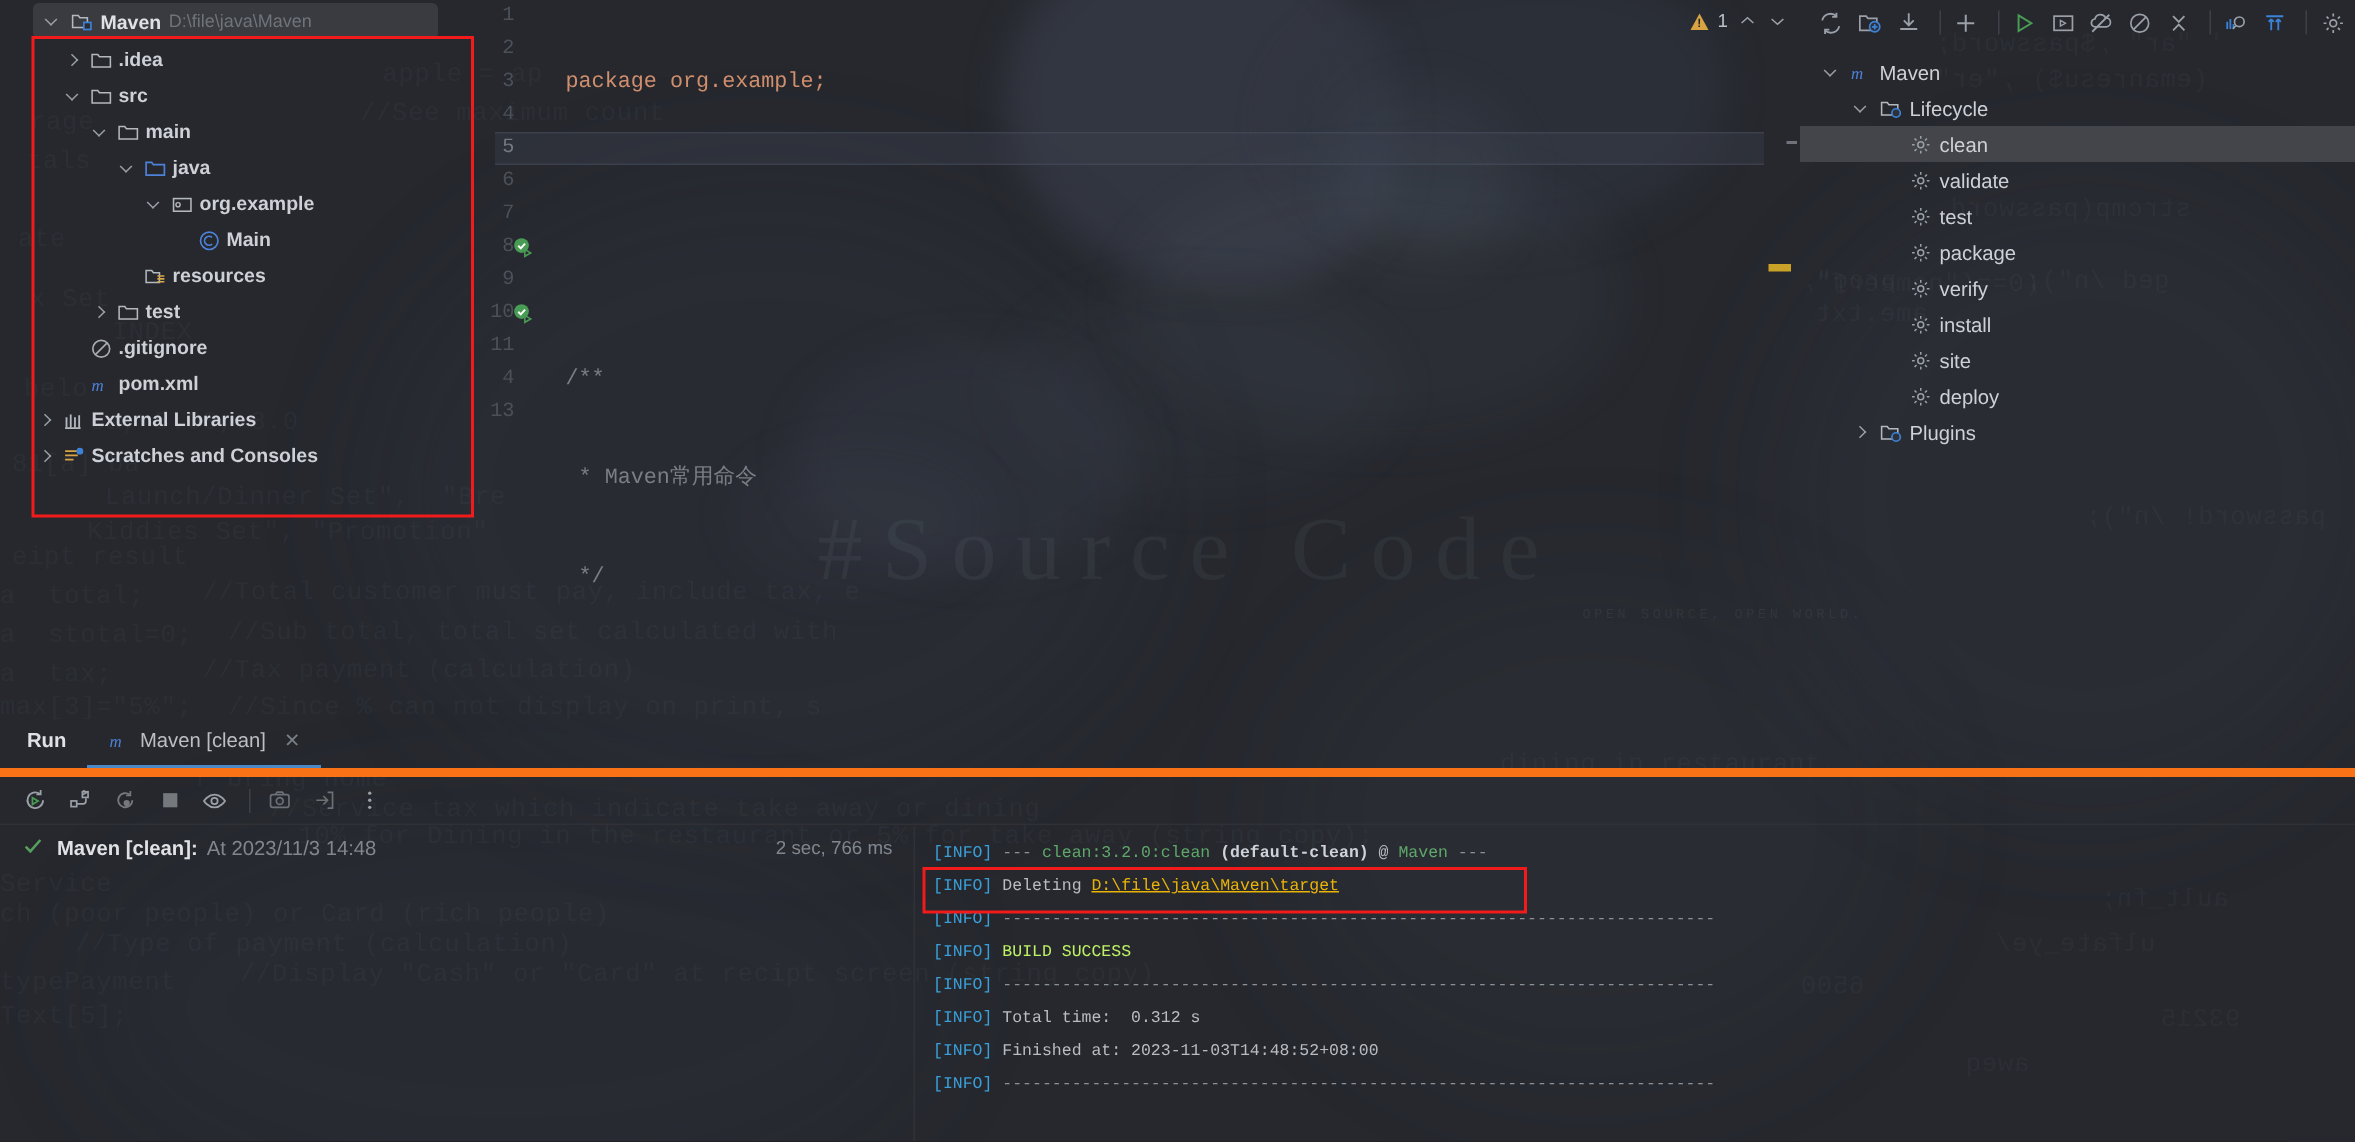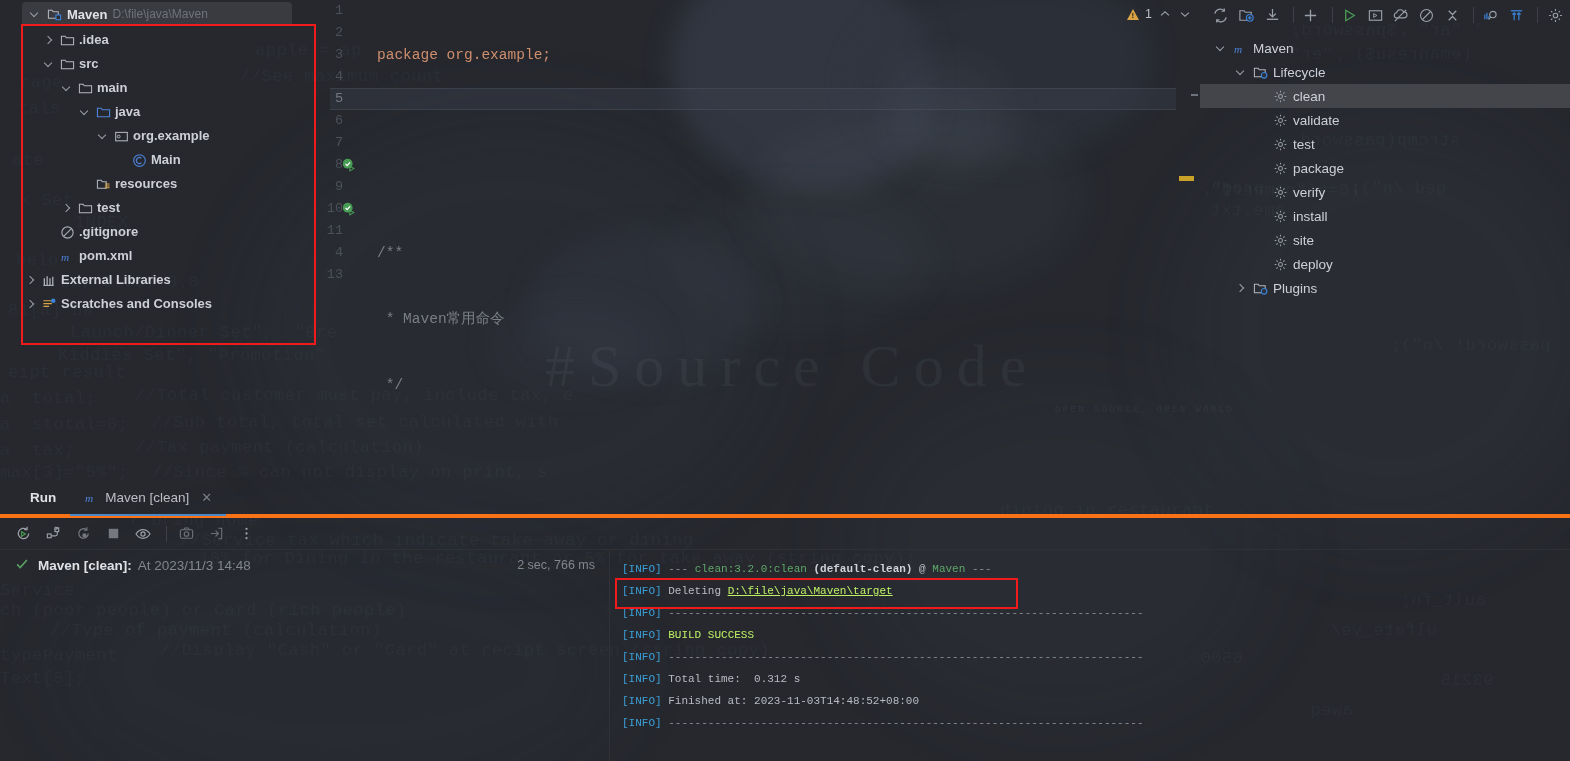--- a/index.html
+++ b/index.html
@@ -211,23 +211,23 @@
     height: 24px; white-space: nowrap; color: #cdd0d6;
   }
   .mnode.sel { background: #43454a; }
 
   
   #run-panel {
     position: absolute; left: 0; bottom: 0; width: 1570px; height: 281px;
     z-index: 6;
   }
   .rp-tabs {
-    height: 38px; display: flex; align-items: center; gap: 0;
-    padding-left: 16px;
-    border-bottom: 4px solid #f97316;
+    height: 38px; display: flex; align-items: flex-end; gap: 0;
+    padding-left: 4px;
+    border-bottom: 6px solid #f97316;
   }
   .rp-tab {
     height: 38px; display: flex; align-items: center; gap: 6px;
     padding: 0 14px;
     font-size: 13.5px; color: #bcbec4;
     position: relative;
   }
   .rp-tab.bold { font-weight: bold; color: #dfe1e5; }
   .rp-tab.active::after {
     content: ""; position: absolute; left: 0; right: 0; bottom: 0;
@@ -259,21 +259,21 @@
     padding: 7px 12px 0 12px;
     line-height: 22px;
   }
   .logline { height: 22px; white-space: pre; }
   .i-info { color: #3a9fd8; }
   .i-green { color: #5fa86a; }
   .i-greenb { color: #bef264; font-weight: normal; }
   .i-white { color: #b9bcc2; }
   .i-grey { color: #8b8f96; }
   .i-bold { color: #cfd2d8; font-weight: bold; }
-  .i-link { color: #bef264; text-decoration: underline; }
+  .i-link { color: #eab308; text-decoration: underline; }
 </style>
 </head>
 <body>
 
 <div id="app">
 
   <div class="wallpaper">
     <div class="wp-glow" style="left:250px;top:120px;width:520px;height:420px;background:rgba(70,80,100,0.10);"></div>
     <div class="wp-glow" style="left:850px;top:380px;width:420px;height:340px;background:rgba(90,100,120,0.07);"></div>
     <div class="wp-glow" style="left:1180px;top:120px;width:420px;height:420px;background:rgba(75,85,108,0.10);"></div>

